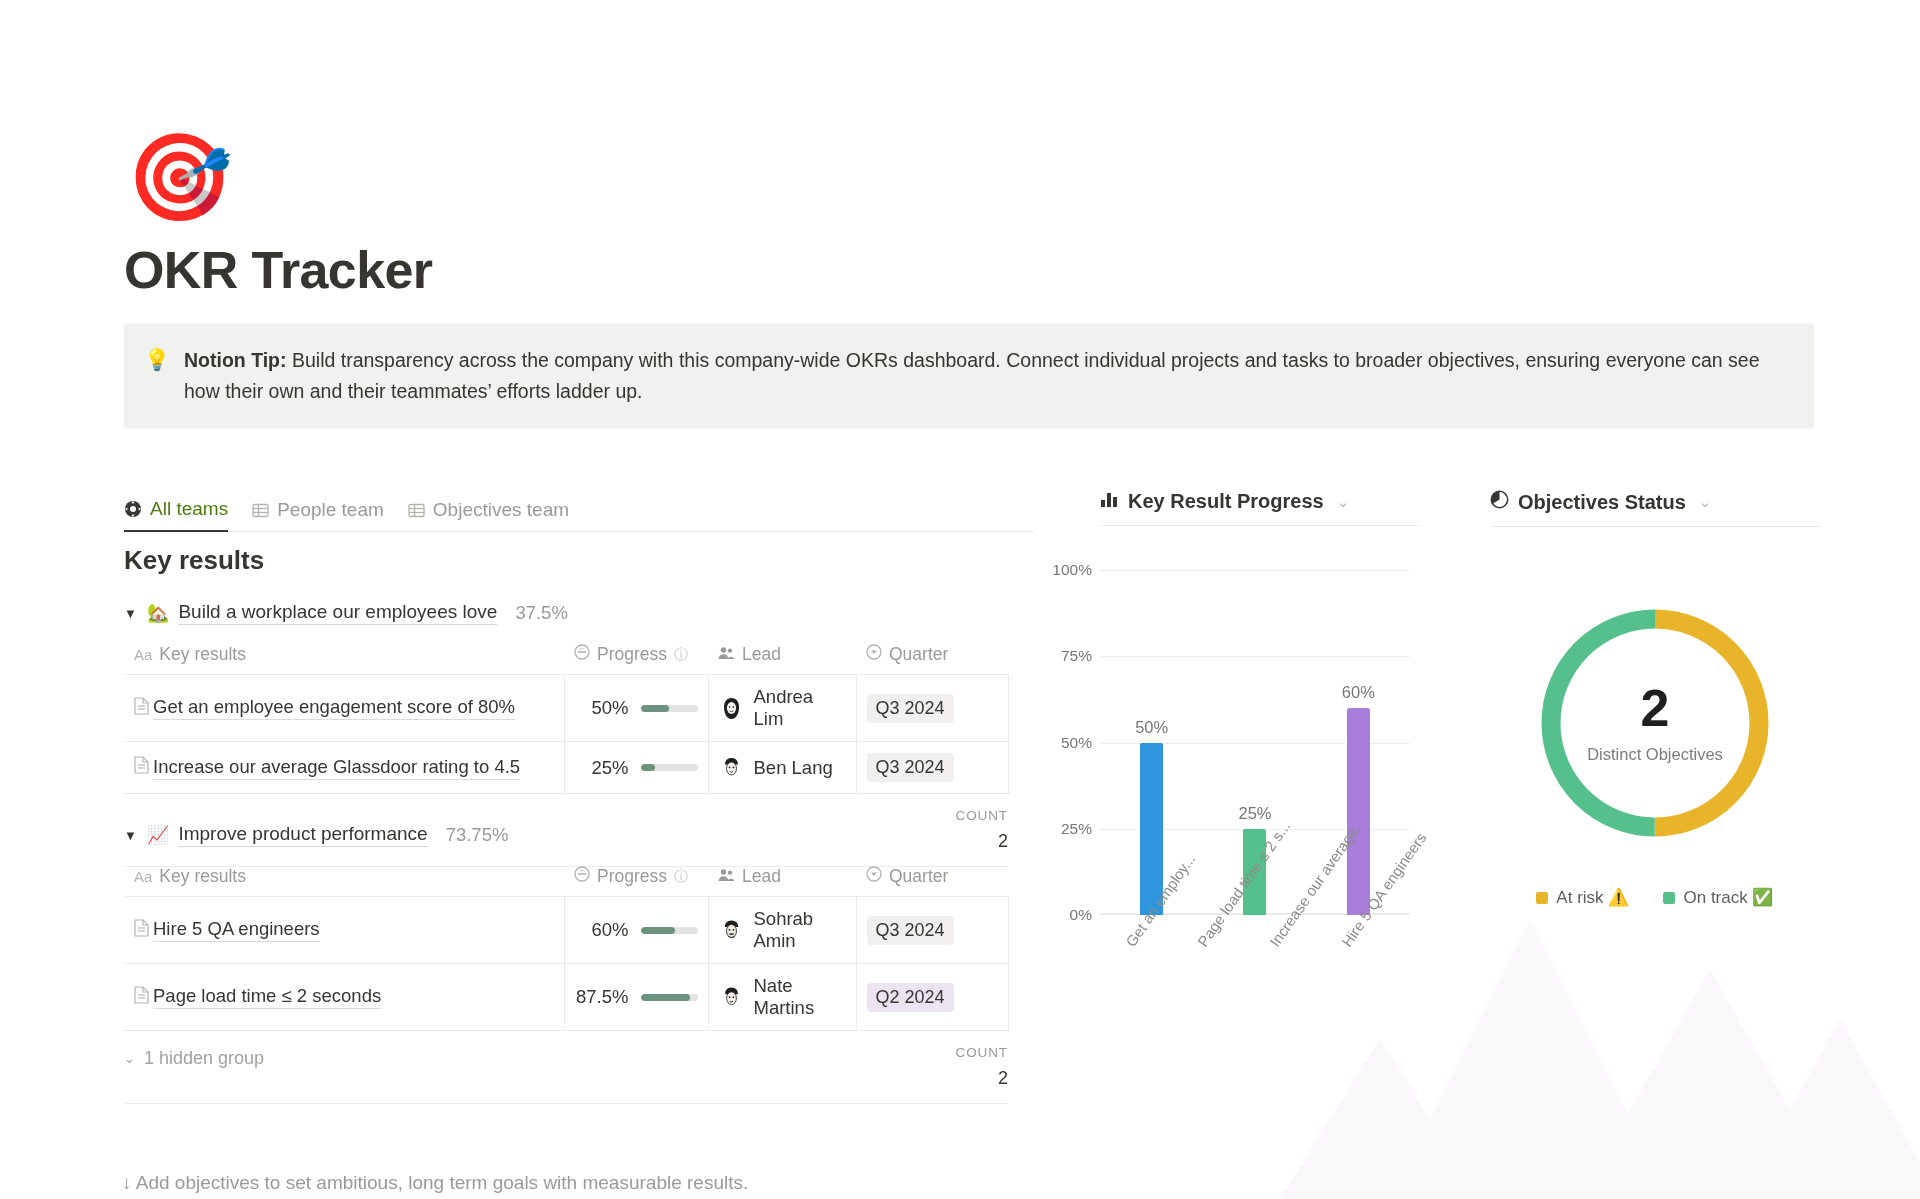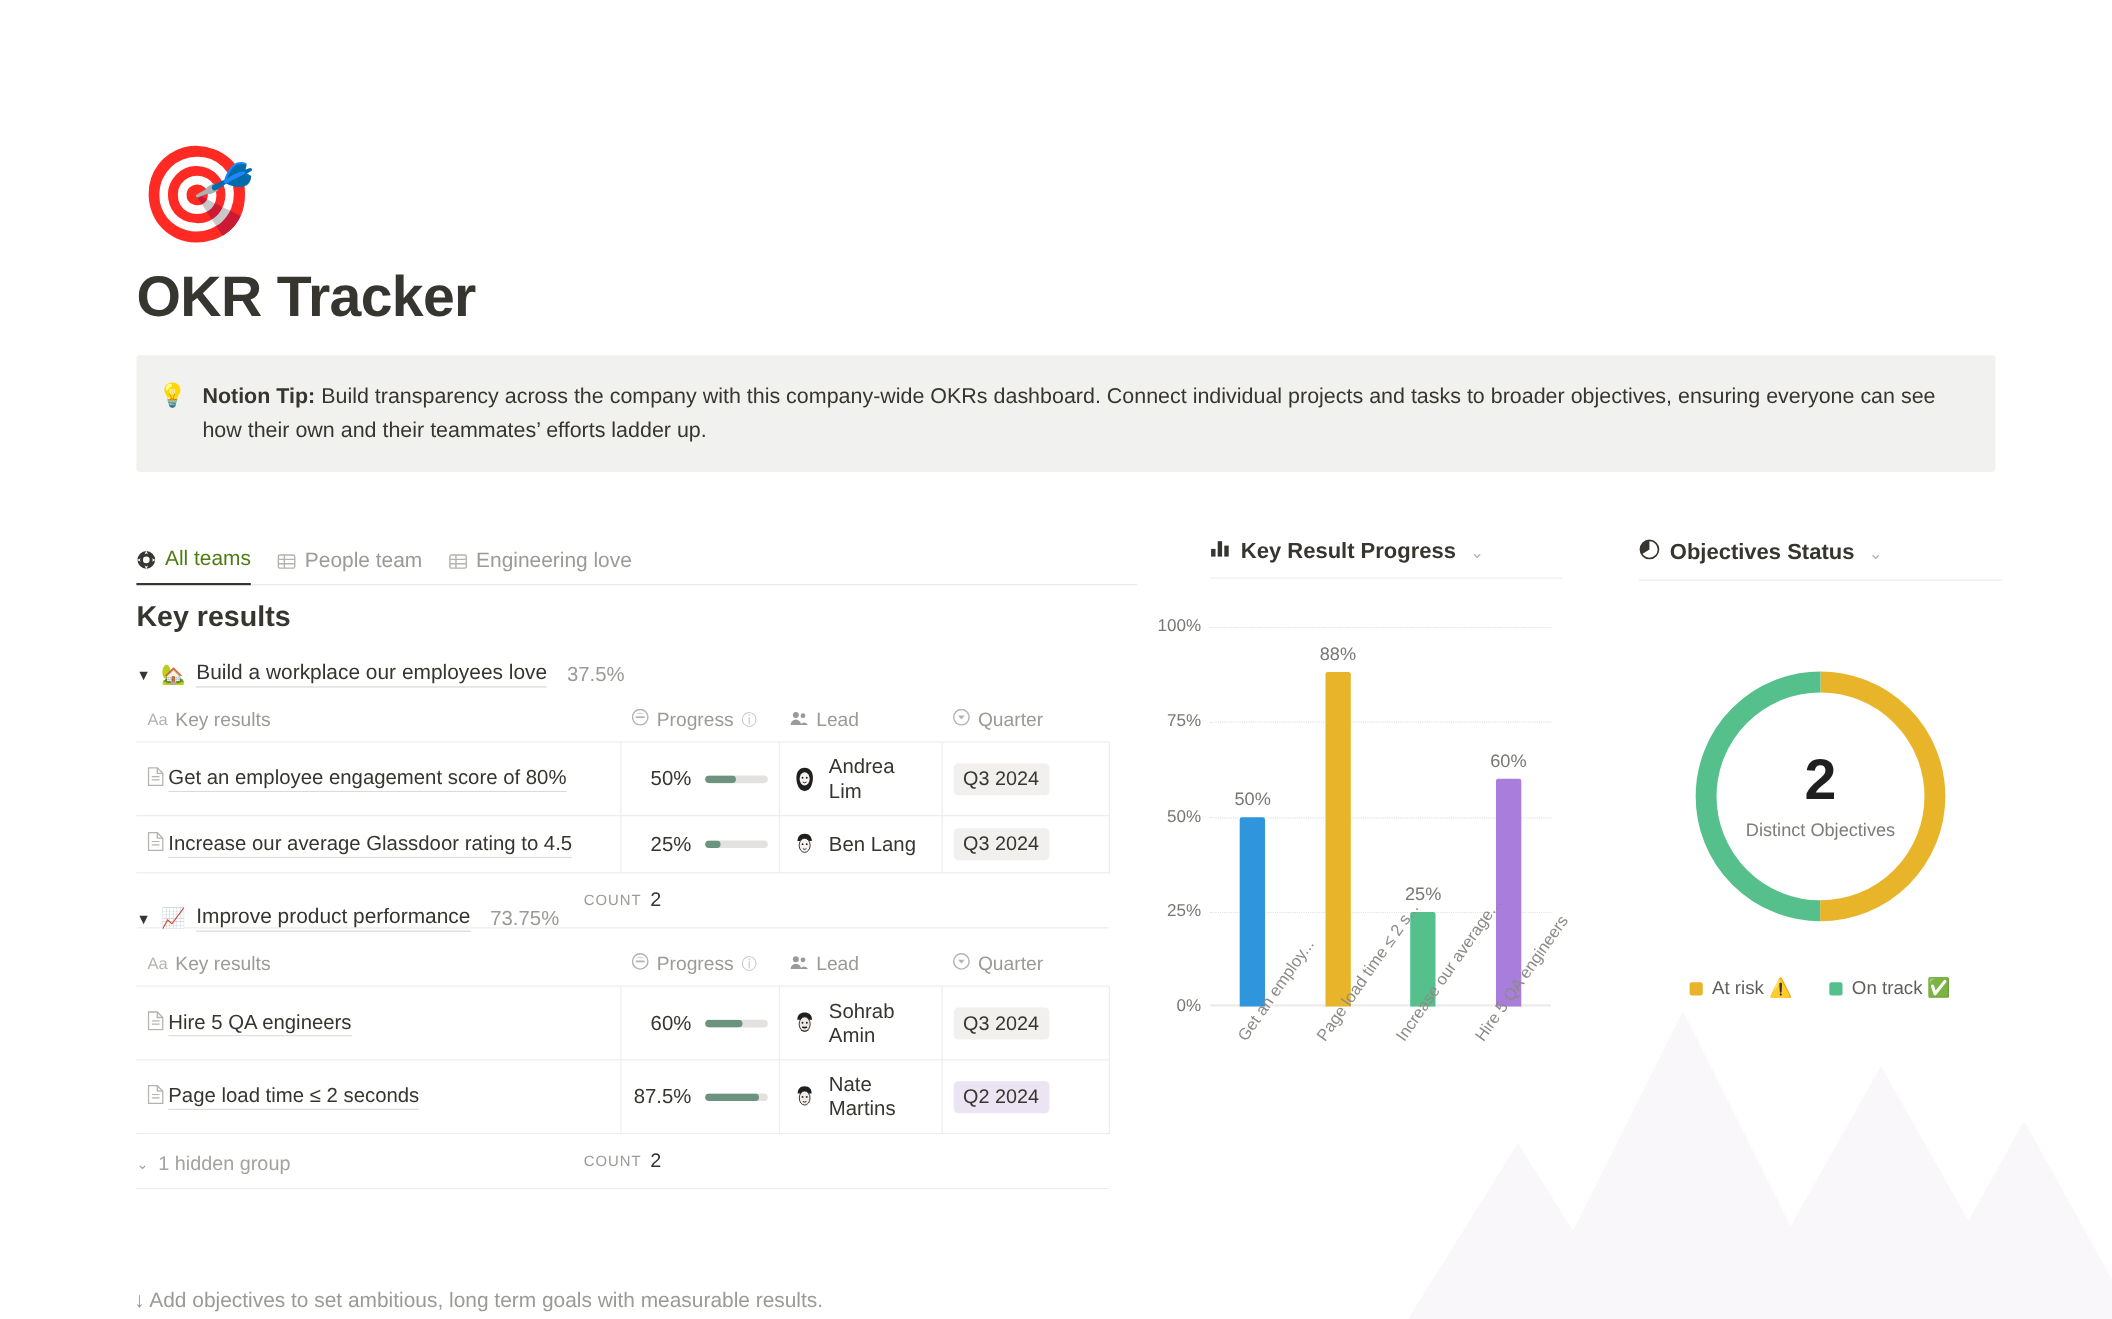--- a/index.html
+++ b/index.html
@@ -163,25 +163,26 @@
   .badge {
     display: inline-block;
     padding: 4px 9px;
     border-radius: 4px;
     font-size: 18px;
     background: #f1f0ef;
     color: #37352f;
   }
   .badge.purple { background: #ece4f3; }
   .count-row {
-    display: flex; justify-content: center; align-items: center;
+    display: flex; justify-content: center; align-items: flex-end;
     gap: 8px;
     padding: 14px 0 14px 0;
     border-bottom: 1px solid #ececeb;
     width: 884px;
+    flex-direction: column;
   }
   .count-label { font-size: 13.5px; letter-spacing: 0.9px; color: #9b9a97; text-transform: uppercase;}
   .count-val { font-size: 18px; color: #37352f; }
 
   .hidden-group {
     position: absolute; left: 124px; top: 1048px;
     display: flex; align-items: center; gap: 9px;
     font-size: 18px; color: #a3a29e;
     cursor: pointer;
   }
@@ -318,21 +319,21 @@
       </div>
       <div class="tab">
         <span class="tab-ico">
           <svg width="17" height="17" viewBox="0 0 17 17">
               <rect x="1" y="2.5" width="15" height="12" rx="1.6" fill="none" stroke="#b4b3b0" stroke-width="1.3"></rect>
               <line x1="1" y1="6.5" x2="16" y2="6.5" stroke="#b4b3b0" stroke-width="1.3"></line>
               <line x1="1" y1="10.5" x2="16" y2="10.5" stroke="#b4b3b0" stroke-width="1.3"></line>
               <line x1="6.5" y1="2.5" x2="6.5" y2="14.5" stroke="#b4b3b0" stroke-width="1.3"></line>
             </svg>
         </span>
-        <span>Engineering love</span>
+        <span>Objectives team</span>
       </div>
     </div>
 
     <h2 class="kr-heading">Key results</h2>
 
     <div class="group" id="group-0" style="top:596px;">
       <div class="group-head">
         <span class="caret">▼</span>
         <span class="group-emoji">🏡</span>
         <span class="group-title">Build a workplace our employees love</span>
@@ -650,25 +651,20 @@
         <div class="ylab" style="top:75%">25%</div>
         <div class="ylab" style="top:100%">0%</div>
 
         <div class="bars">
           <div class="bar-col">
             <div class="bar-rect" id="bar0" style="height: 50%; background: rgb(47, 149, 221);">
               <span class="bar-val">50%</span>
             </div>
           </div>
           <div class="bar-col">
-            <div class="bar-rect" id="bar1" style="height: 88%; background: rgb(232, 181, 42);">
-              <span class="bar-val">88%</span>
-            </div>
-          </div>
-          <div class="bar-col">
             <div class="bar-rect" id="bar2" style="height: 25%; background: rgb(86, 192, 140);">
               <span class="bar-val">25%</span>
             </div>
           </div>
           <div class="bar-col">
             <div class="bar-rect" id="bar3" style="height: 60%; background: rgb(169, 125, 219);">
               <span class="bar-val">60%</span>
             </div>
           </div>
         </div>

